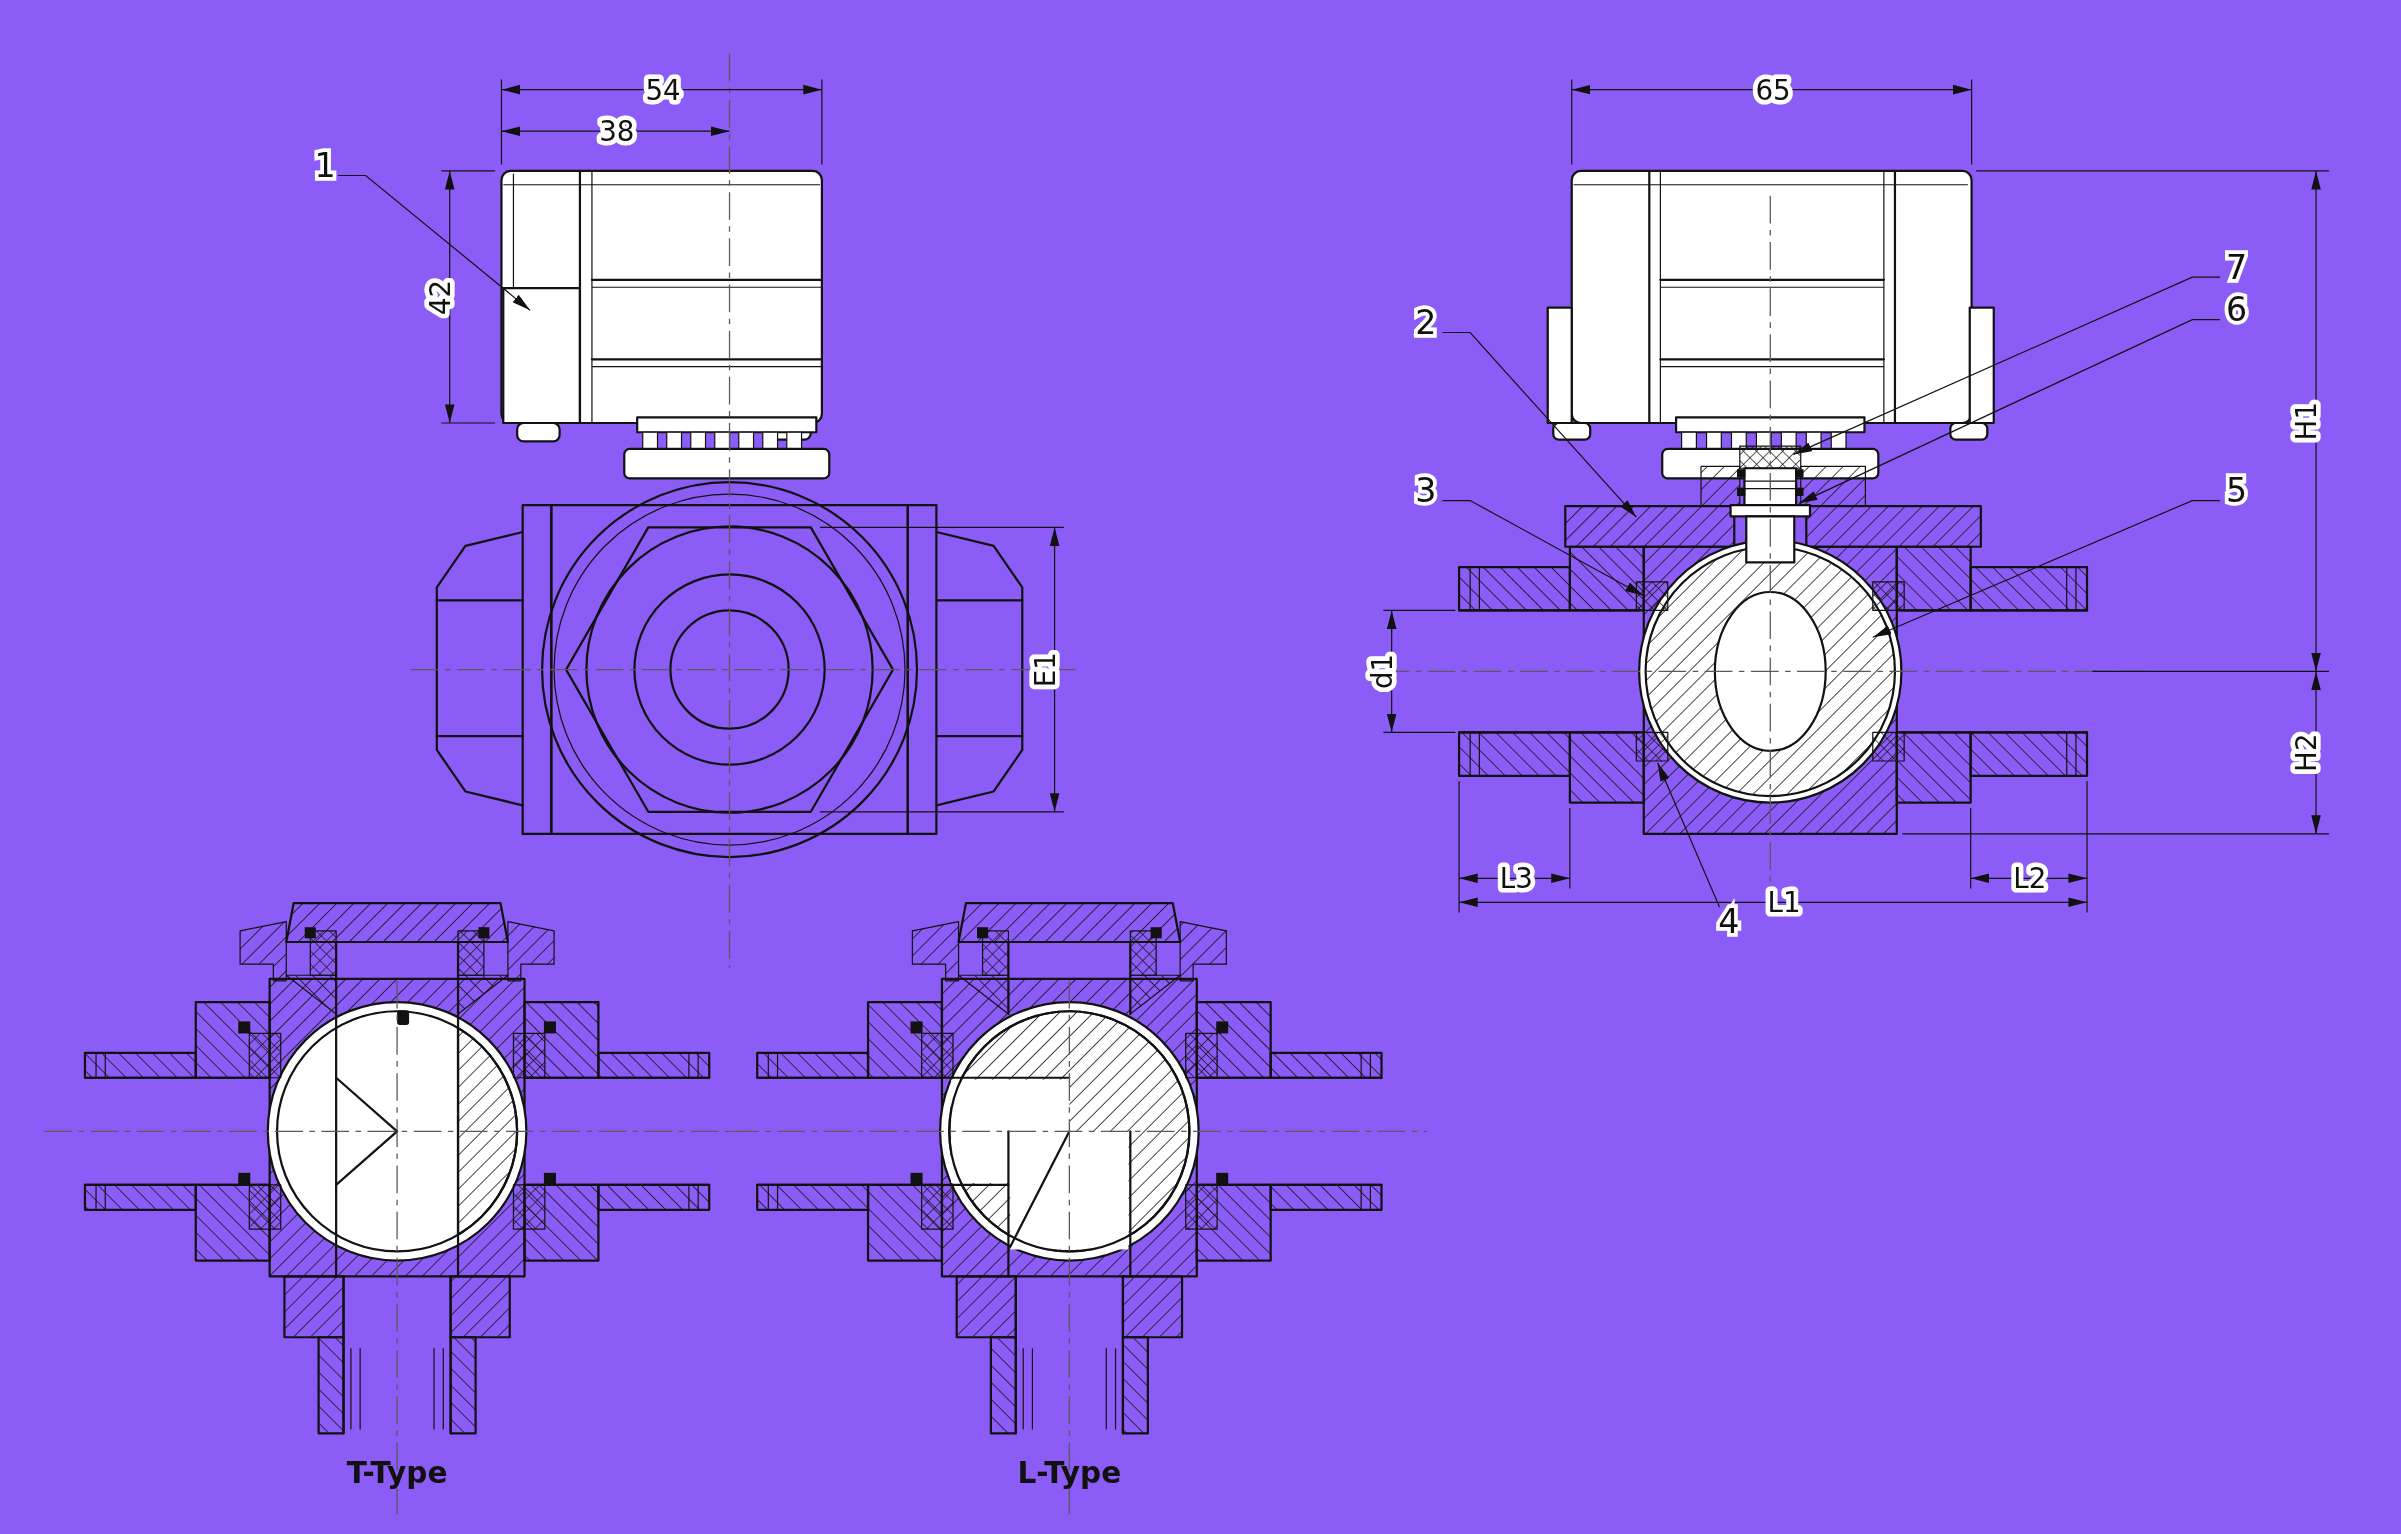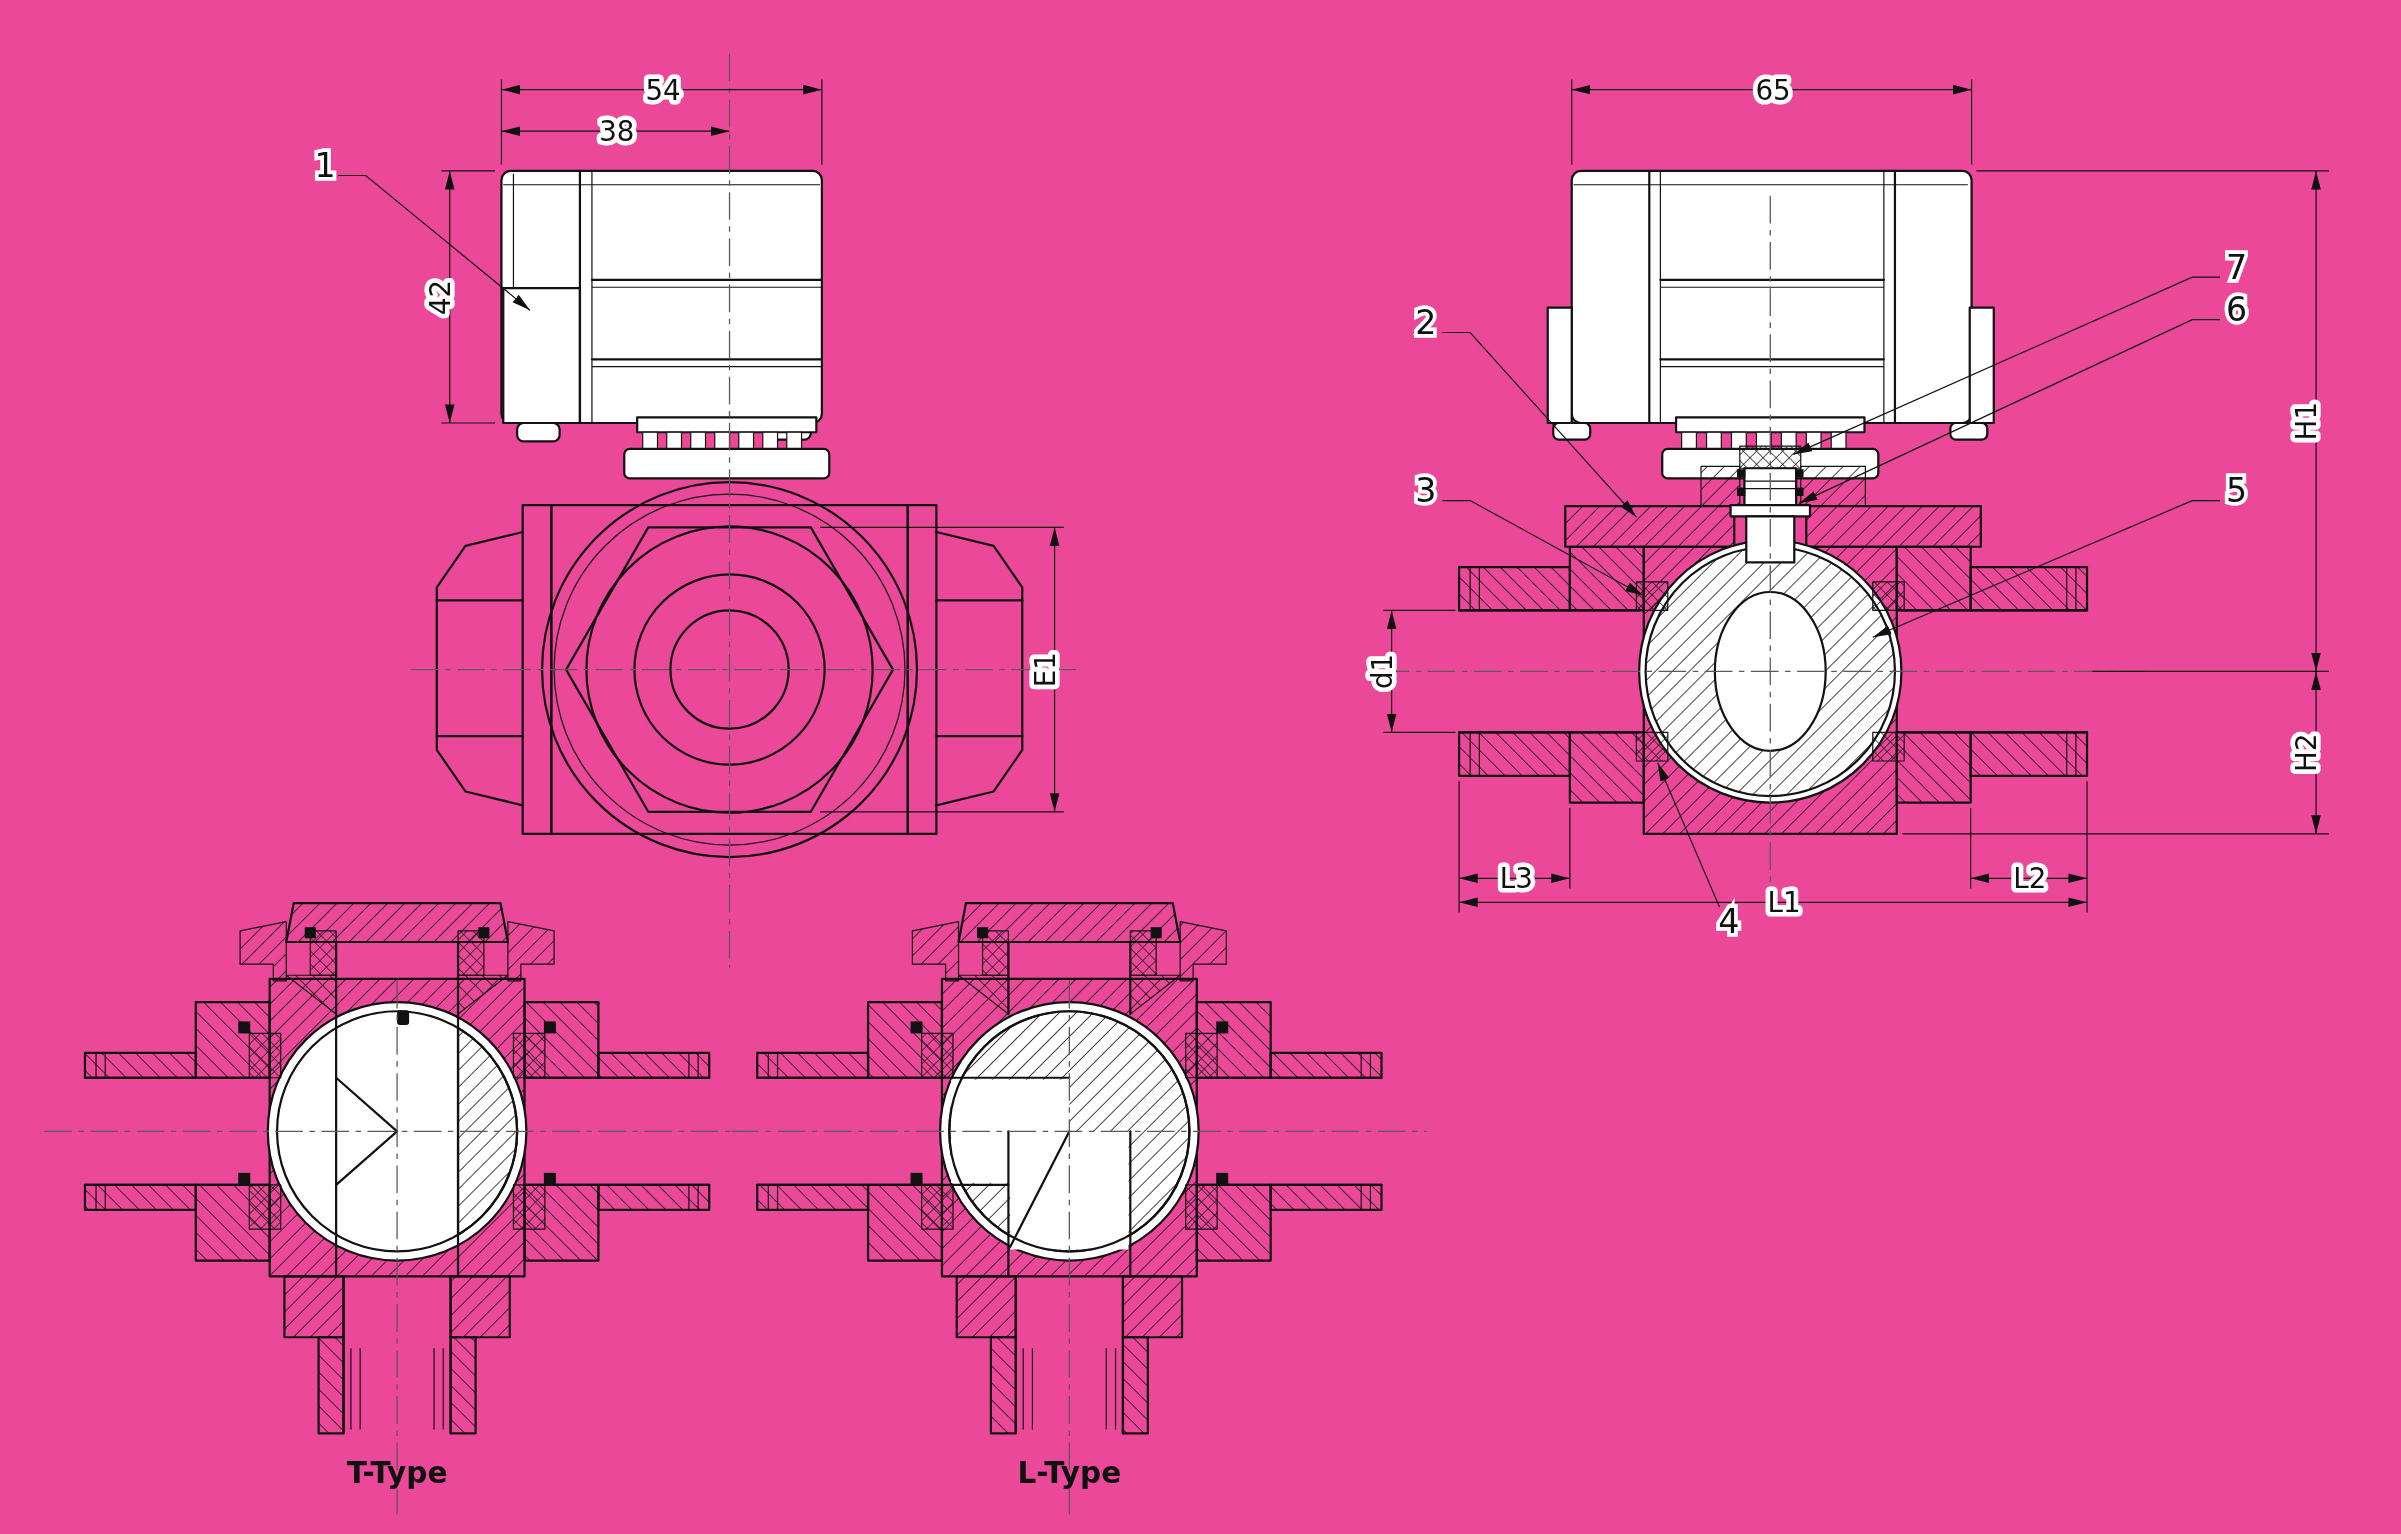--- a/index.html
+++ b/index.html
@@ -1,16 +1,16 @@
 <!DOCTYPE html>
 <html style="font-size:14.8px"><head>
 <meta charset="utf-8">
 <style>
   html,body{margin:0;padding:0;background:#fff;}
-  .stage{width:2401px;height:1534px;background:#ec4899;position:relative;}
+  .stage{width:2401px;height:1534px;background:#8b5cf6;position:relative;}
   svg{display:block;}
   .ol{stroke:#121212;stroke-width:2.4;stroke-linejoin:round;stroke-linecap:round;}
   .th{stroke:#121212;stroke-width:1.3;stroke-linejoin:round;}
   .dim{stroke:#121212;stroke-width:1.3;fill:none;}
   .cl{stroke:#5a5a5a;stroke-width:1.4;fill:none;stroke-dasharray:30 7 6 7;}
   text{font-family:"DejaVu Sans","Liberation Sans",sans-serif;fill:#111;}
   .lbl{font-size:30px;paint-order:stroke;stroke:#fff;stroke-width:10px;stroke-linejoin:round;text-anchor:middle;}
   .co{font-size:36px;paint-order:stroke;stroke:#fff;stroke-width:8px;text-anchor:middle;}
   .vt{font-size:32px;font-weight:bold;text-anchor:middle;}
 </style>

